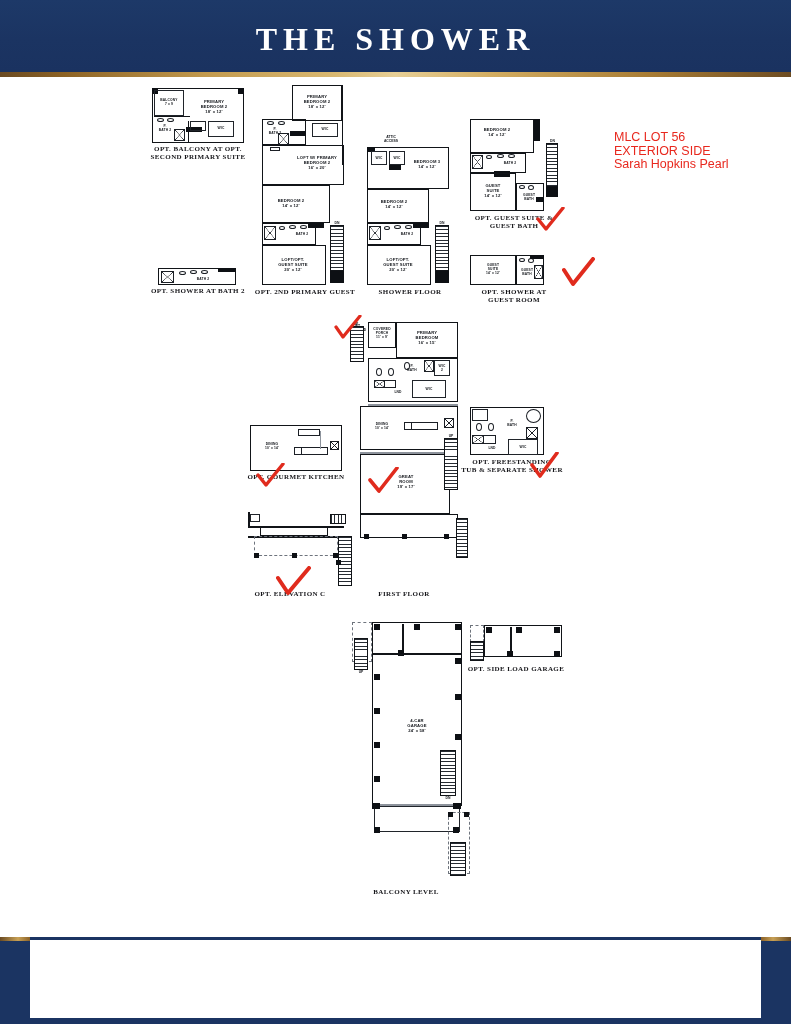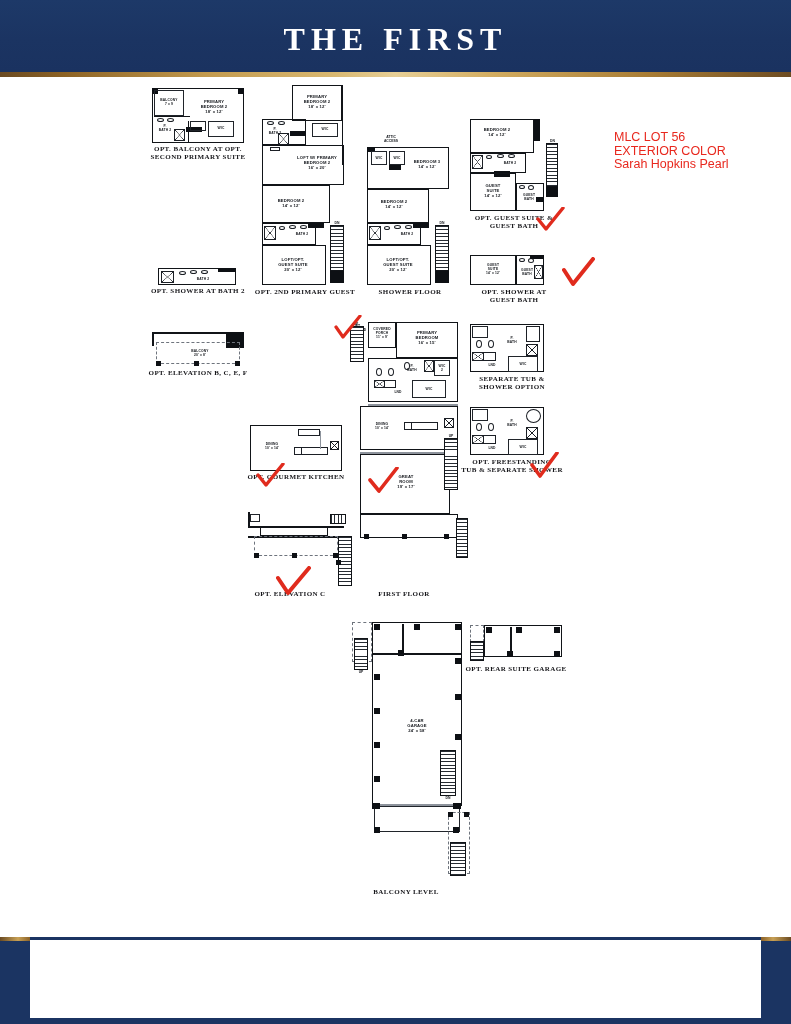--- a/index.html
+++ b/index.html
@@ -138,26 +138,26 @@
   .check {
     position:absolute;
     pointer-events:none;
   }
   .check svg { display:block; }
 </style>
 </head>
 <body>
 
 <div id="header-banner"></div>
-<div id="header-title">THE FIRST</div>
+<div id="header-title">THE SHOWER</div>
 <div id="header-gold-rule"></div>
 
 <div id="lot-annotation">
   <div>MLC LOT 56</div>
-  <div>EXTERIOR COLOR</div>
+  <div>EXTERIOR SIDE</div>
   <div>Sarah Hopkins Pearl</div>
 </div>
 
 <div id="plan-canvas">
 
   <div class="plan-block" style="left:152px; top:8px; width:92px; height:70px;">
     <div class="outline" style="left:0px; top:3px; width:92px; height:55px;"></div>
     <div class="pier" style="left:0px; top:3px; width:6px; height:6px;"></div>
     <div class="pier" style="left:86px; top:3px; width:6px; height:6px;"></div>
 
@@ -189,32 +189,20 @@
     <div class="outline" style="left:0px; top:6px; width:78px; height:17px;"></div>
     <div class="fill-dark" style="left:60px; top:6px; width:18px; height:4px;"></div>
     <div class="fix-x" style="left:3px; top:9px; width:13px; height:12px;"></div>
     <div class="fix-oval" style="left:21px; top:9px; width:7px; height:4px;"></div>
     <div class="fix-oval" style="left:32px; top:8px; width:7px; height:4px;"></div>
     <div class="fix-oval" style="left:43px; top:8px; width:7px; height:4px;"></div>
     <div class="room-label tiny" style="left:33px; top:15px; width:24px;">BATH 2</div>
     <div class="plan-caption" style="left:-12px; top:25px; width:104px;">OPT. SHOWER AT BATH 2</div>
   </div>
 
-  <div class="plan-block" style="left:152px; top:255px; width:92px; height:48px;">
-    <div class="wall" style="left:0px; top:0px; width:92px; height:1.6px;"></div>
-    <div class="wall" style="left:0px; top:0px; width:1.6px; height:14px;"></div>
-    <div class="fill-dark" style="left:74px; top:0px; width:18px; height:16px;"></div>
-    <div class="dash-box" style="left:4px; top:10px; width:84px; height:22px;"></div>
-    <div class="room-label tiny" style="left:28px; top:17px; width:40px;">BALCONY
-20' x 8'</div>
-    <div class="pier" style="left:4px; top:29px; width:5px; height:5px;"></div>
-    <div class="pier" style="left:42px; top:29px; width:5px; height:5px;"></div>
-    <div class="pier" style="left:83px; top:29px; width:5px; height:5px;"></div>
-    <div class="plan-caption" style="left:-8px; top:37px; width:108px;">OPT. ELEVATION B, C, E, F</div>
-  </div>
 
   <div class="plan-block" style="left:262px; top:8px; width:86px; height:215px;">
 
     <div class="outline" style="left:30px; top:0px; width:50px; height:36px;"></div>
     <div class="room-label" style="left:32px; top:9px; width:46px;">PRIMARY
 BEDROOM 2
 18' x 12'</div>
     <div class="wall" style="left:80px; top:0px; width:1.4px; height:80px;"></div>
 
     <div class="outline" style="left:0px; top:34px; width:44px; height:26px;"></div>
@@ -337,21 +325,21 @@
 SUITE
 14' x 12'</div>
     <div class="outline" style="left:46px; top:0px; width:28px; height:30px;"></div>
     <div class="fix-oval" style="left:49px; top:3px; width:6px; height:4px;"></div>
     <div class="fix-oval" style="left:58px; top:3px; width:6px; height:5px;"></div>
     <div class="fix-x" style="left:64px; top:10px; width:9px; height:14px;"></div>
     <div class="room-label tiny" style="left:46px; top:13px; width:22px;">GUEST
 BATH</div>
     <div class="fill-dark" style="left:60px; top:0px; width:14px; height:4px;"></div>
     <div class="plan-caption" style="left:-8px; top:33px; width:104px;">OPT. SHOWER AT
-GUEST BATH</div>
+GUEST ROOM</div>
     <div class="check" style="left:92px; top:2px;">
       <svg width="34" height="32" viewBox="0 0 34 32">
         <path d="M2,13 L11,27 L31,2" stroke="#e02b1d" stroke-width="4" fill="none" stroke-linecap="round" stroke-linejoin="round"></path>
       </svg>
     </div>
   </div>
 
 
   <div class="plan-block" style="left:250px; top:348px; width:100px; height:62px;">
     <div class="outline" style="left:0px; top:0px; width:92px; height:46px;"></div>
@@ -454,37 +442,20 @@
       </svg>
     </div>
   </div>
 
   <div class="check" style="left:334px; top:238px;">
     <svg width="28" height="26" viewBox="0 0 28 26">
       <path d="M2,12 L9,22 L26,1" stroke="#e02b1d" stroke-width="3.2" fill="none" stroke-linecap="round" stroke-linejoin="round"></path>
     </svg>
   </div>
 
-  <div class="plan-block" style="left:470px; top:247px; width:92px; height:68px;">
-    <div class="outline" style="left:0px; top:0px; width:74px; height:48px;"></div>
-    <div class="outline-thin" style="left:2px; top:2px; width:16px; height:12px;"></div>
-    <div class="fix-oval" style="left:6px; top:16px; width:6px; height:8px;"></div>
-    <div class="fix-oval" style="left:18px; top:16px; width:6px; height:8px;"></div>
-    <div class="room-label tiny" style="left:32px; top:12px; width:20px;">P.
-BATH</div>
-    <div class="fix-rect" style="left:56px; top:2px; width:14px; height:16px;"></div>
-    <div class="fix-x" style="left:56px; top:20px; width:12px; height:12px;"></div>
-    <div class="fix-rect" style="left:2px; top:28px; width:24px; height:9px;"></div>
-    <div class="fix-x" style="left:2px; top:28px; width:12px; height:9px;"></div>
-    <div class="room-label tiny" style="left:14px; top:39px; width:16px;">LND</div>
-    <div class="outline-thin" style="left:38px; top:32px; width:30px; height:16px;"></div>
-    <div class="room-label tiny" style="left:38px; top:38px; width:30px;">WIC</div>
-    <div class="plan-caption" style="left:-10px; top:51px; width:104px;">SEPARATE TUB &amp;
-SHOWER OPTION</div>
-  </div>
 
   <div class="plan-block" style="left:470px; top:330px; width:92px; height:68px;">
     <div class="outline" style="left:0px; top:0px; width:74px; height:48px;"></div>
     <div class="outline-thin" style="left:2px; top:2px; width:16px; height:12px;"></div>
     <div class="fix-oval" style="left:6px; top:16px; width:6px; height:8px;"></div>
     <div class="fix-oval" style="left:18px; top:16px; width:6px; height:8px;"></div>
     <div class="room-label tiny" style="left:32px; top:12px; width:20px;">P.
 BATH</div>
     <div class="fix-oval" style="left:56px; top:2px; width:15px; height:14px;"></div>
     <div class="fix-x" style="left:56px; top:20px; width:12px; height:12px;"></div>
@@ -545,21 +516,21 @@
   <div class="plan-block" style="left:470px; top:548px; width:92px; height:56px;">
     <div class="dash-box" style="left:0px; top:0px; width:14px; height:36px;"></div>
     <div class="outline" style="left:14px; top:0px; width:78px; height:32px;"></div>
     <div class="pier" style="left:16px; top:2px; width:6px; height:6px;"></div>
     <div class="pier" style="left:46px; top:2px; width:6px; height:6px;"></div>
     <div class="pier" style="left:84px; top:2px; width:6px; height:6px;"></div>
     <div class="wall" style="left:40px; top:2px; width:1.6px; height:30px;"></div>
     <div class="pier" style="left:37px; top:26px; width:6px; height:6px;"></div>
     <div class="pier" style="left:84px; top:26px; width:6px; height:6px;"></div>
     <div class="stair" style="left:0px; top:16px; width:14px; height:20px;"></div>
-    <div class="plan-caption" style="left:-6px; top:40px; width:104px;">OPT. REAR SUITE GARAGE</div>
+    <div class="plan-caption" style="left:-6px; top:40px; width:104px;">OPT. SIDE LOAD GARAGE</div>
   </div>
 
 
 </div>
 
 <div id="footer-band"></div>
 <div id="footer-inner-white"></div>
 <div id="footer-gold-left"></div>
 <div id="footer-gold-right"></div>
 

